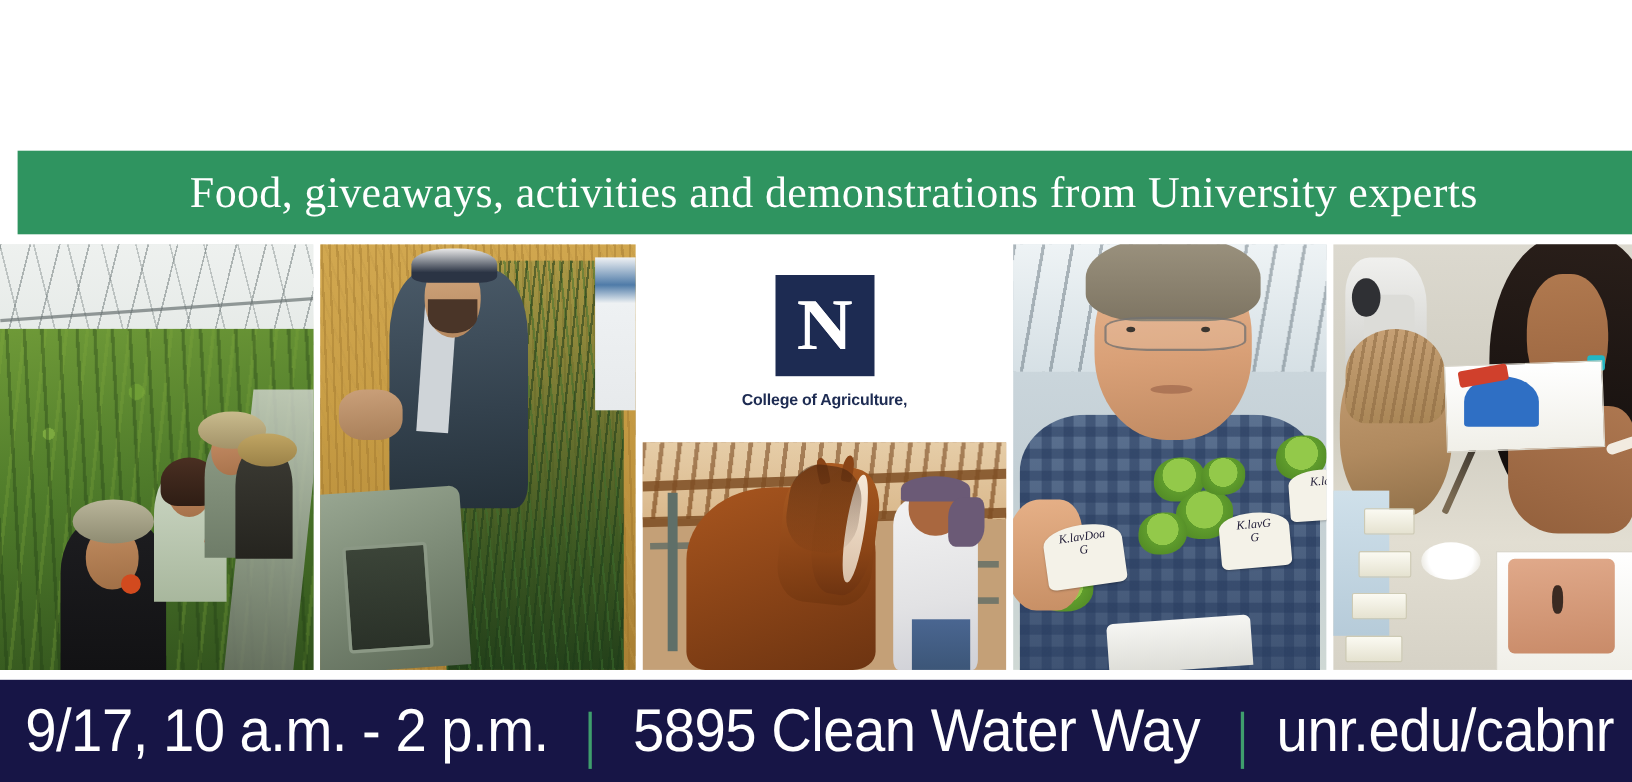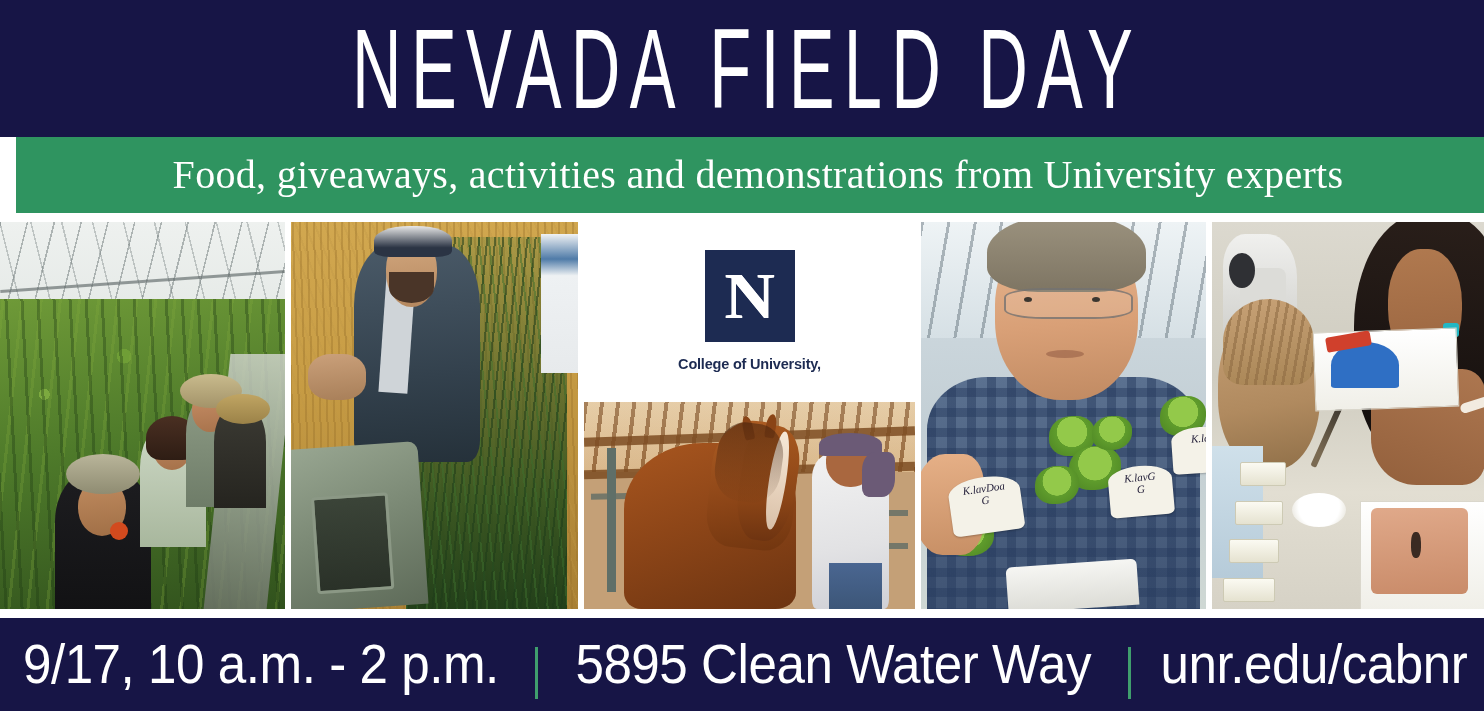--- a/index.html
+++ b/index.html
@@ -401,23 +401,20 @@
     position: relative;
     top: 7px;
   }
   .info-row { display: flex; align-items: flex-end; }
 </style>
 </head>
 <body>
 
 <div class="poster">
 
-  <div class="title-band">
-    <div class="title-text">NEVADA FIELD DAY</div>
-  </div>
 
   <div class="subtitle-band">
     <div class="subtitle-text">Food, giveaways, activities and demonstrations from University experts</div>
   </div>
 
   <div class="photo-strip">
 
     <div class="photo p1">
       <div class="ph-greenhouse">
         <div class="gh-roof"></div>
@@ -460,21 +457,21 @@
         <div style="position:absolute;right:0;top:3%;width:13%;height:36%;background:linear-gradient(180deg,#f0f2f4 0%,#4f7ba8 18%,#eef1f3 30%,#e7eaec 100%);"></div>
       </div>
     </div>
 
     <div class="photo p3">
       <div class="logo-panel">
         <div class="n-box">
           <span class="n-glyph">N</span>
         </div>
         <div class="logo-words">
-          <div>College of University,</div>
+          <div>College of Agriculture,</div>
         </div>
       </div>
 
       <div class="horse-photo">
         <div class="ph-barn">
           <div class="barn-roof"></div>
           <div class="barn-beam" style="left:0;top:30px;width:100%;transform:rotate(-2deg);"></div>
           <div class="barn-beam" style="left:0;top:64px;width:100%;transform:rotate(-1.5deg);"></div>
           <div class="rail" style="left:2%;top:44%;width:22%;transform:rotate(-1deg);"></div>
           <div class="rail" style="right:2%;top:52%;width:28%;"></div>

